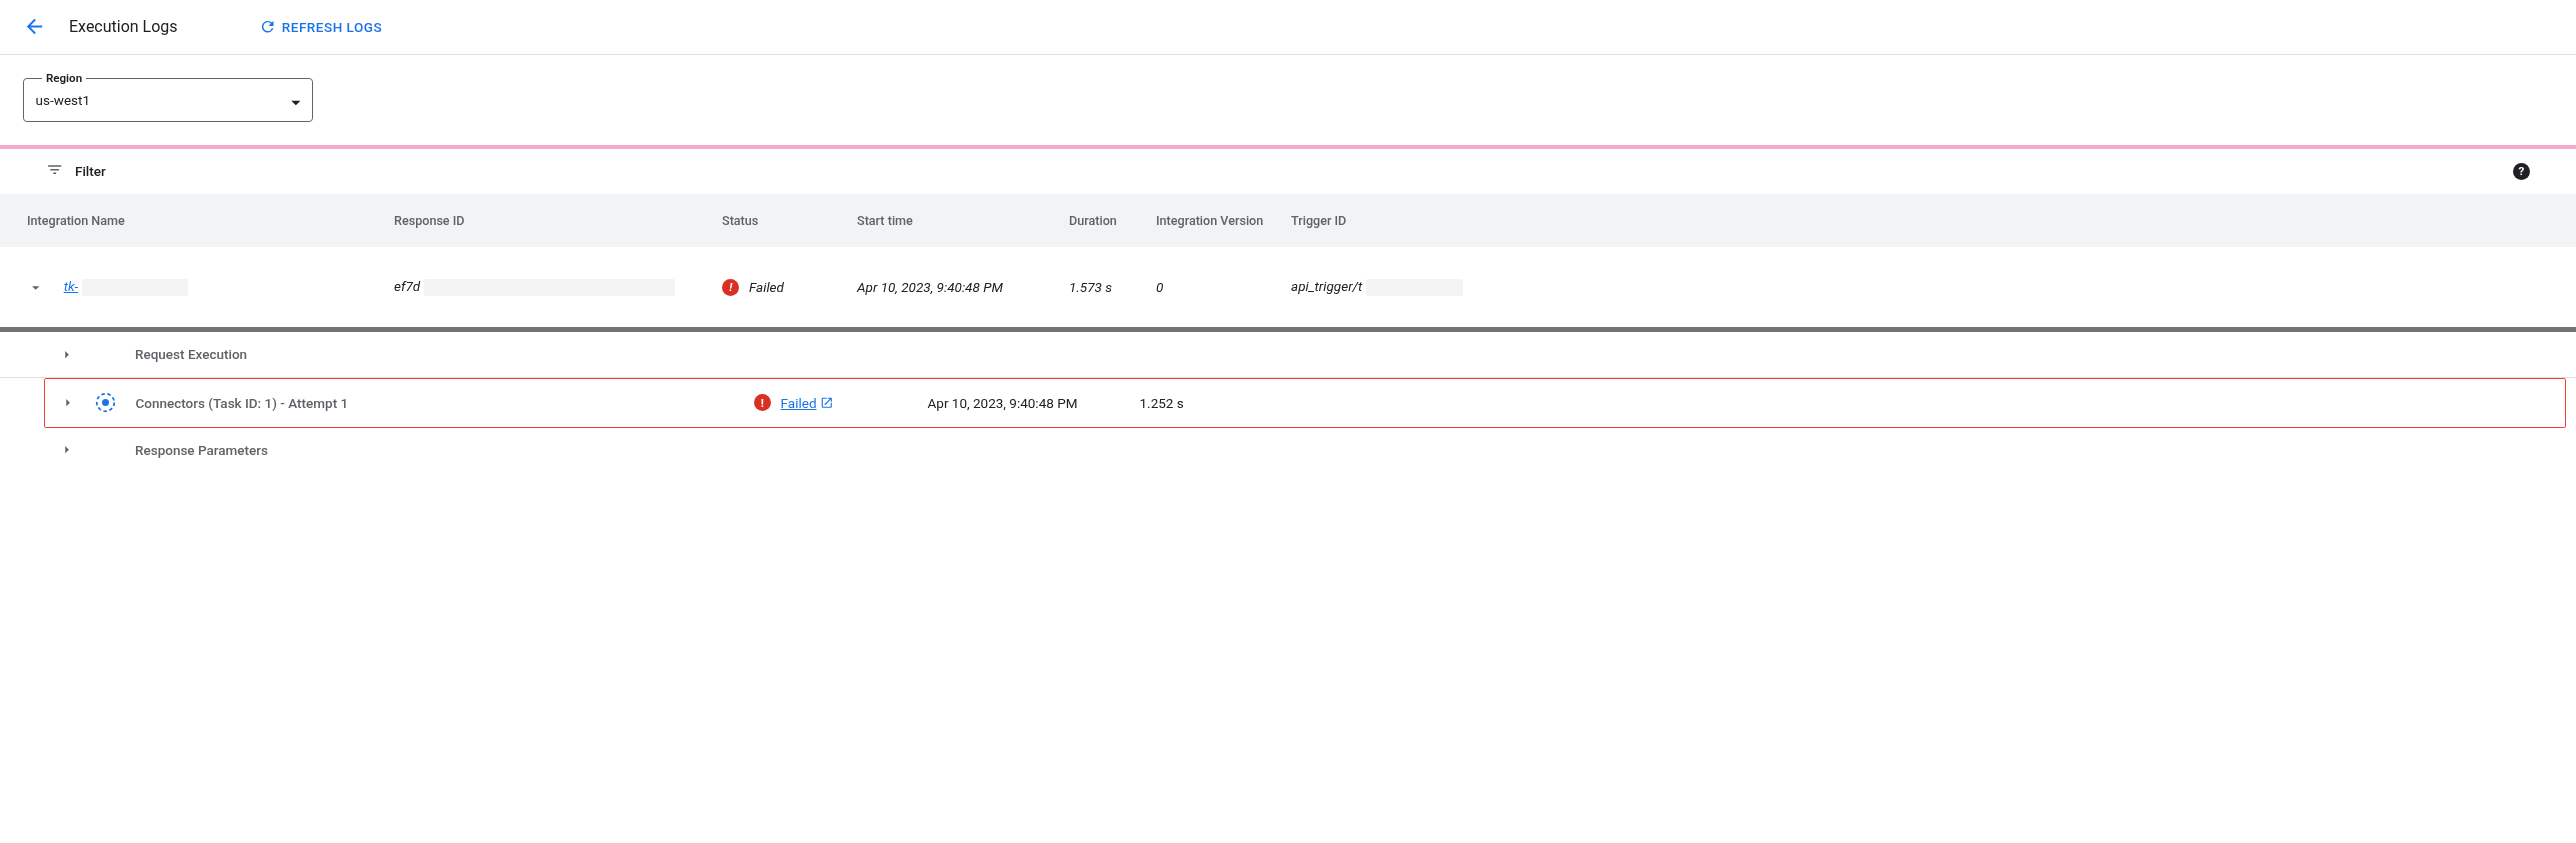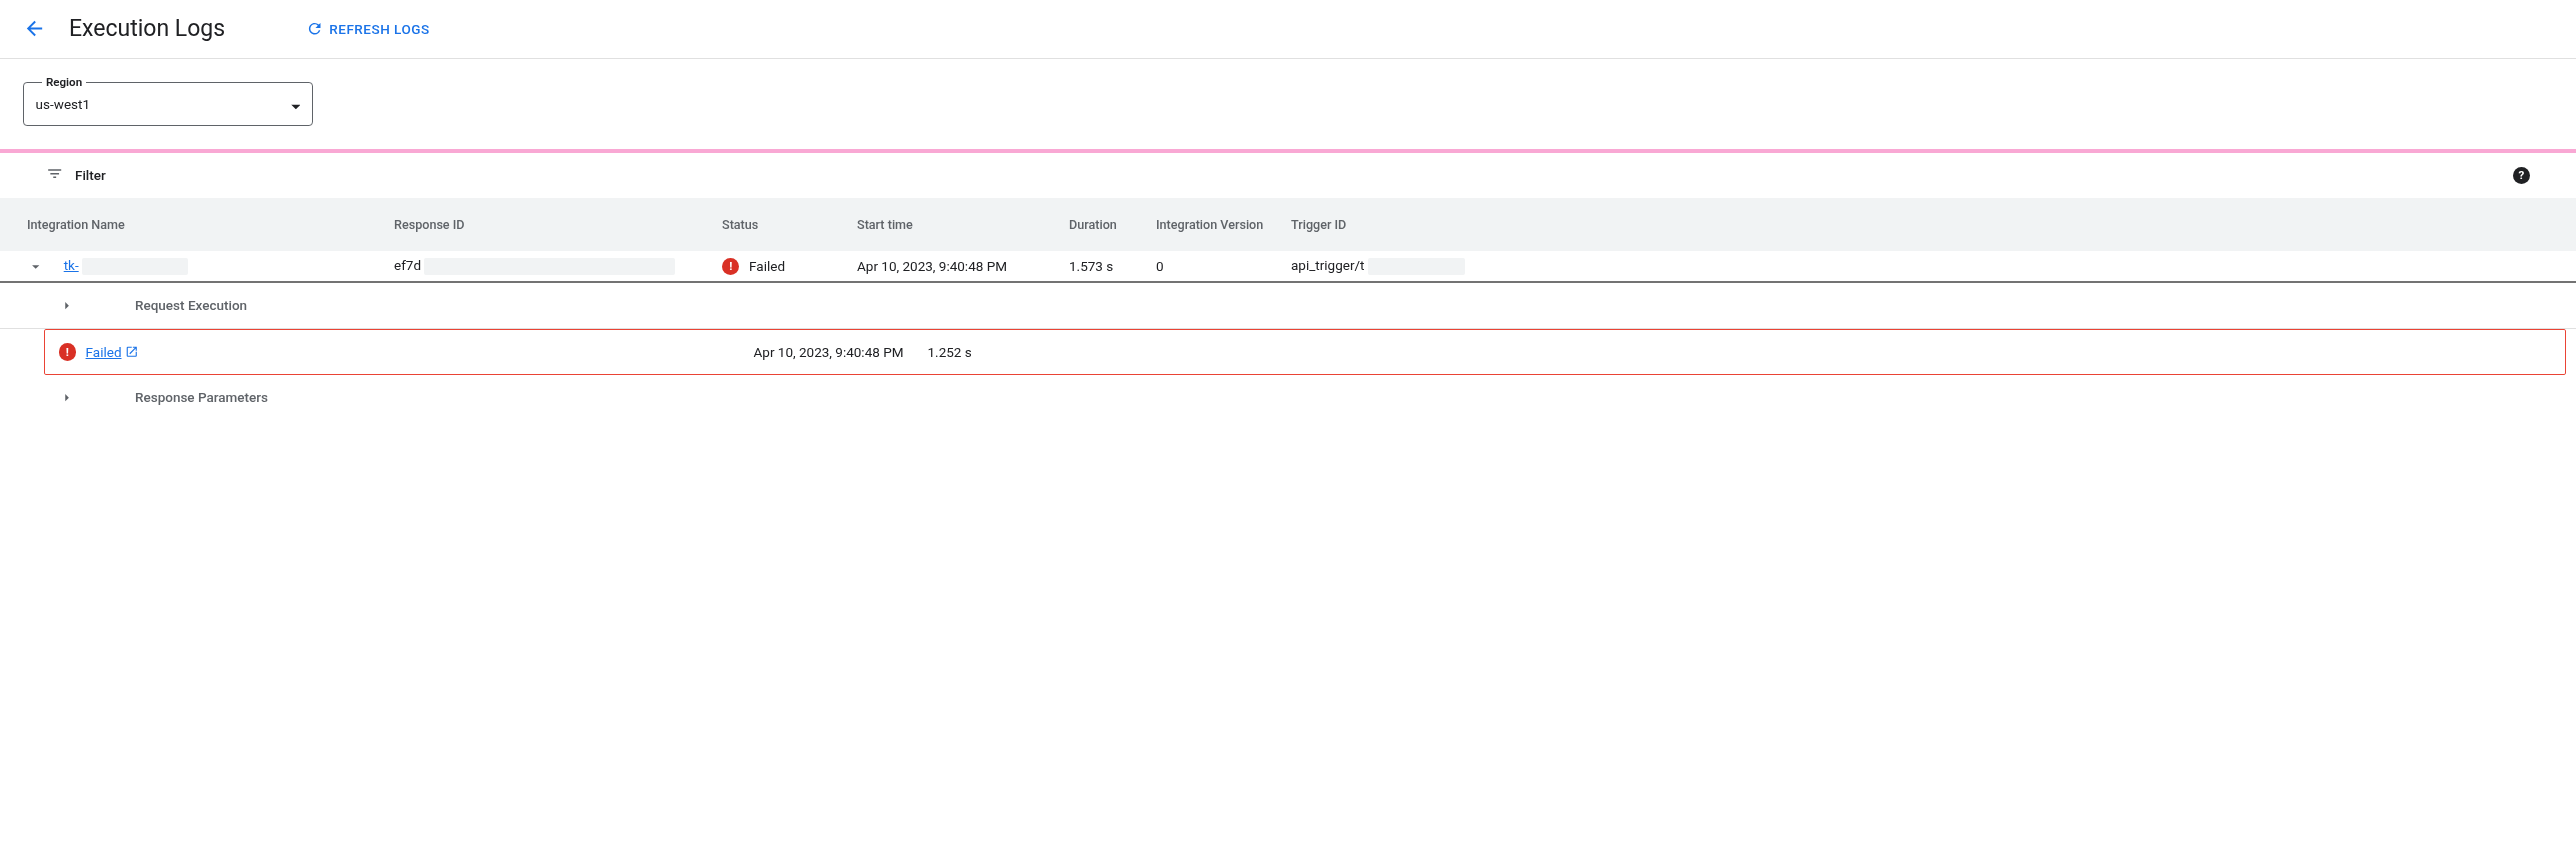--- a/index.html
+++ b/index.html
@@ -19,21 +19,21 @@
       border-bottom: 1px solid #e0e0e0;
       gap: 23px;
     }
     .back-arrow {
       color: #1a73e8;
       cursor: pointer;
       display: flex;
       align-items: center;
     }
     .page-title {
-      font-size: 23px;
+      font-size: 16px;
       font-weight: 400;
       color: #202124;
     }
     .refresh-btn {
       display: flex;
       align-items: center;
       gap: 5.8px;
       color: #1a73e8;
       font-size: 13.5px;
       font-weight: 500;
@@ -115,24 +115,25 @@
       grid-template-columns: 367px 328px 135px 212px 87px 135px 193px;
       padding: 19.3px 27px;
       background: #f1f3f4;
       font-size: 12.6px;
       font-weight: 500;
       color: #5f6368;
     }
     .main-row {
       display: grid;
       grid-template-columns: 367px 328px 135px 212px 87px 135px 193px;
-      padding: 6px 27px;
-      border-bottom: 2px solid #737373;
-      align-items: center;
-      font-size: 13.5px;
+      padding: 31px 27px;
+      border-bottom: 5px solid #737373;
+      align-items: center;
+      font-size: 13.5px;
+      font-style: italic;
     }
     .name-cell {
       display: flex;
       align-items: center;
       gap: 19.3px;
     }
     .expand-icon {
       cursor: pointer;
       color: #5f6368;
       display: flex;
@@ -295,20 +296,34 @@
     <span style="width:21px;"></span>
     <span class="sub-title">Request Execution</span>
   </div>
   <div></div>
     <div></div>
     <div></div>
     <div></div>
 </div>
 
 <div class="sub-row highlighted">
+  <div class="sub-name-cell">
+    <span class="expand-icon">
+      <svg width="17.4" height="17.4" viewBox="0 0 24 24" fill="#5f6368">
+          <path d="M10 17l5-5-5-5v10z"></path>
+        </svg>
+    </span>
+    <span class="connector-icon">
+      <svg width="21" height="21" viewBox="0 0 24 24">
+          <circle cx="12" cy="12" r="10" fill="none" stroke="#1a73e8" stroke-width="2" stroke-dasharray="4 3"></circle>
+          <circle cx="12" cy="12" r="4" fill="#1a73e8"></circle>
+        </svg>
+    </span>
+    <span class="sub-title">Connectors (Task ID: 1) - Attempt 1</span>
+  </div>
   <div class="status-cell">
     <span class="error-badge">!</span>
     <a class="failed-link">
       <span>Failed</span>
       <svg width="13.5" height="13.5" viewBox="0 0 24 24" fill="#1a73e8">
           <path d="M19 19H5V5h7V3H5a2 2 0 00-2 2v14a2 2 0 002 2h14a2 2 0 002-2v-7h-2v7zM14 3v2h3.59l-9.83 9.83 1.41 1.41L19 6.41V10h2V3h-7z"></path>
         </svg>
     </a>
   </div>
   <div>Apr 10, 2023, 9:40:48 PM</div>

